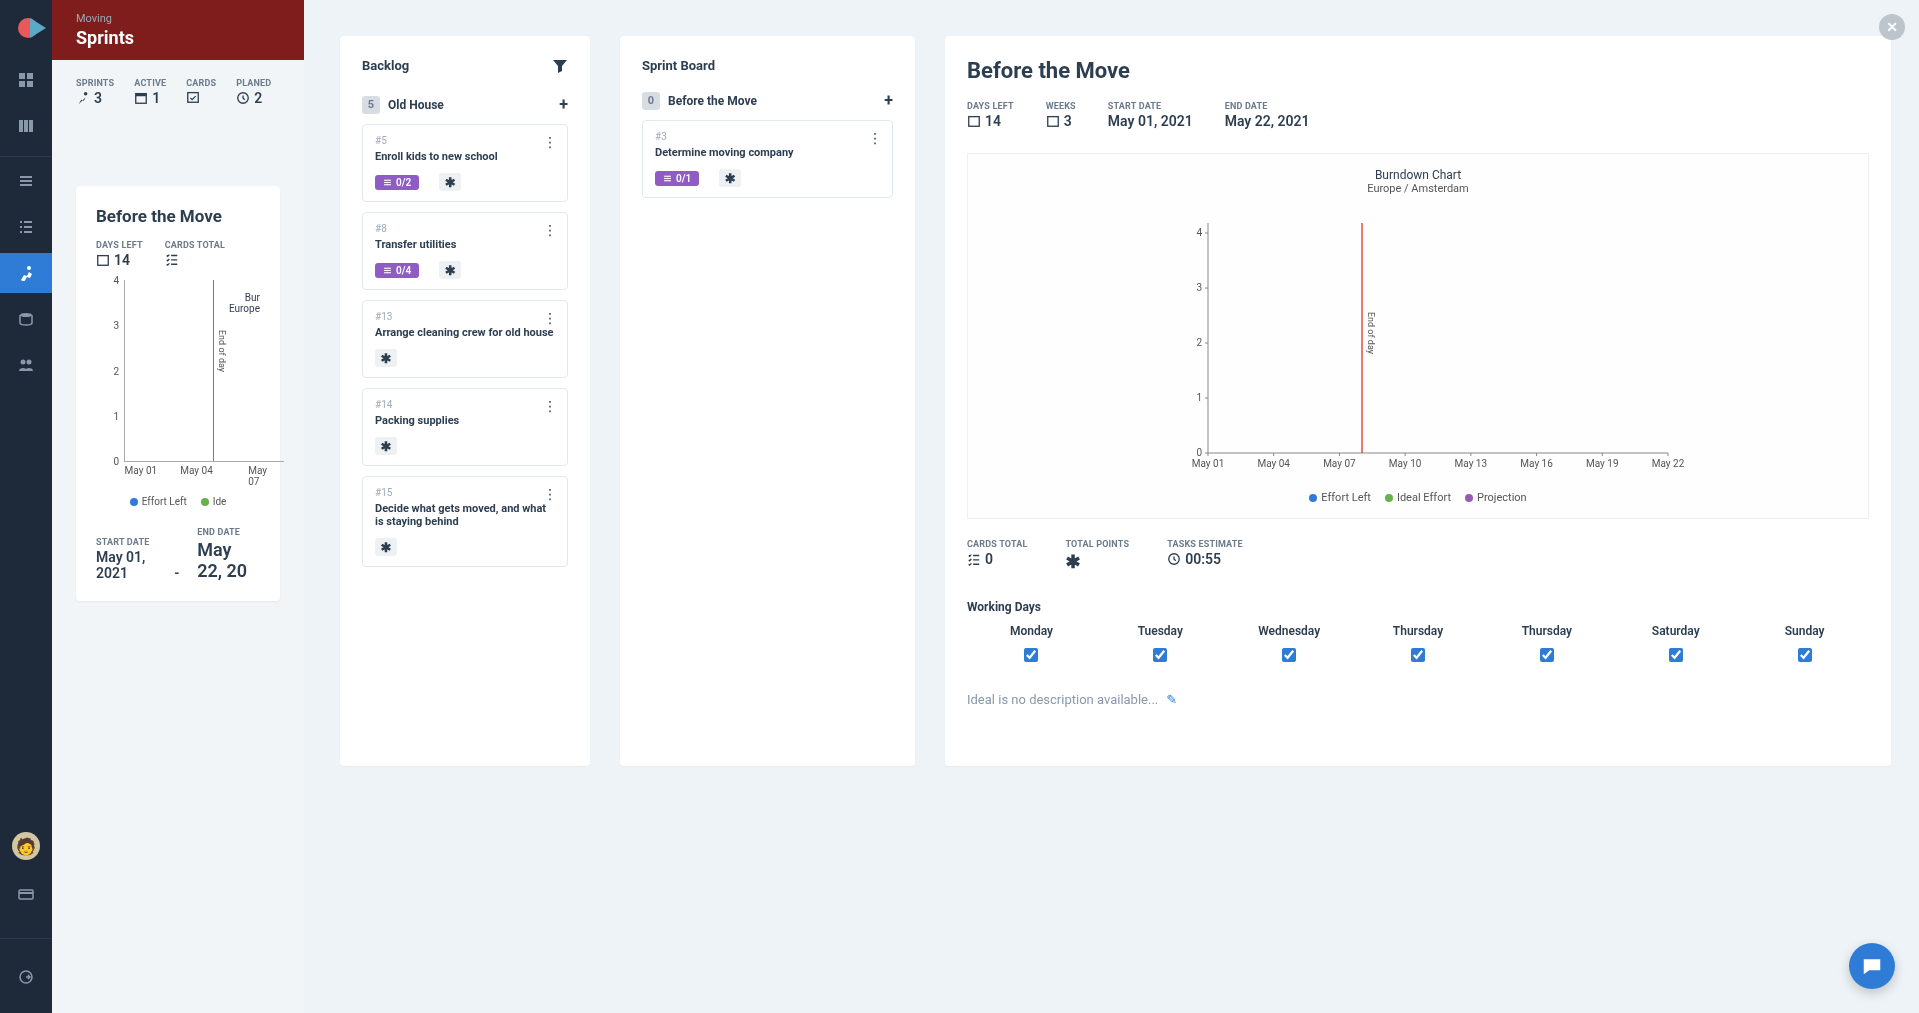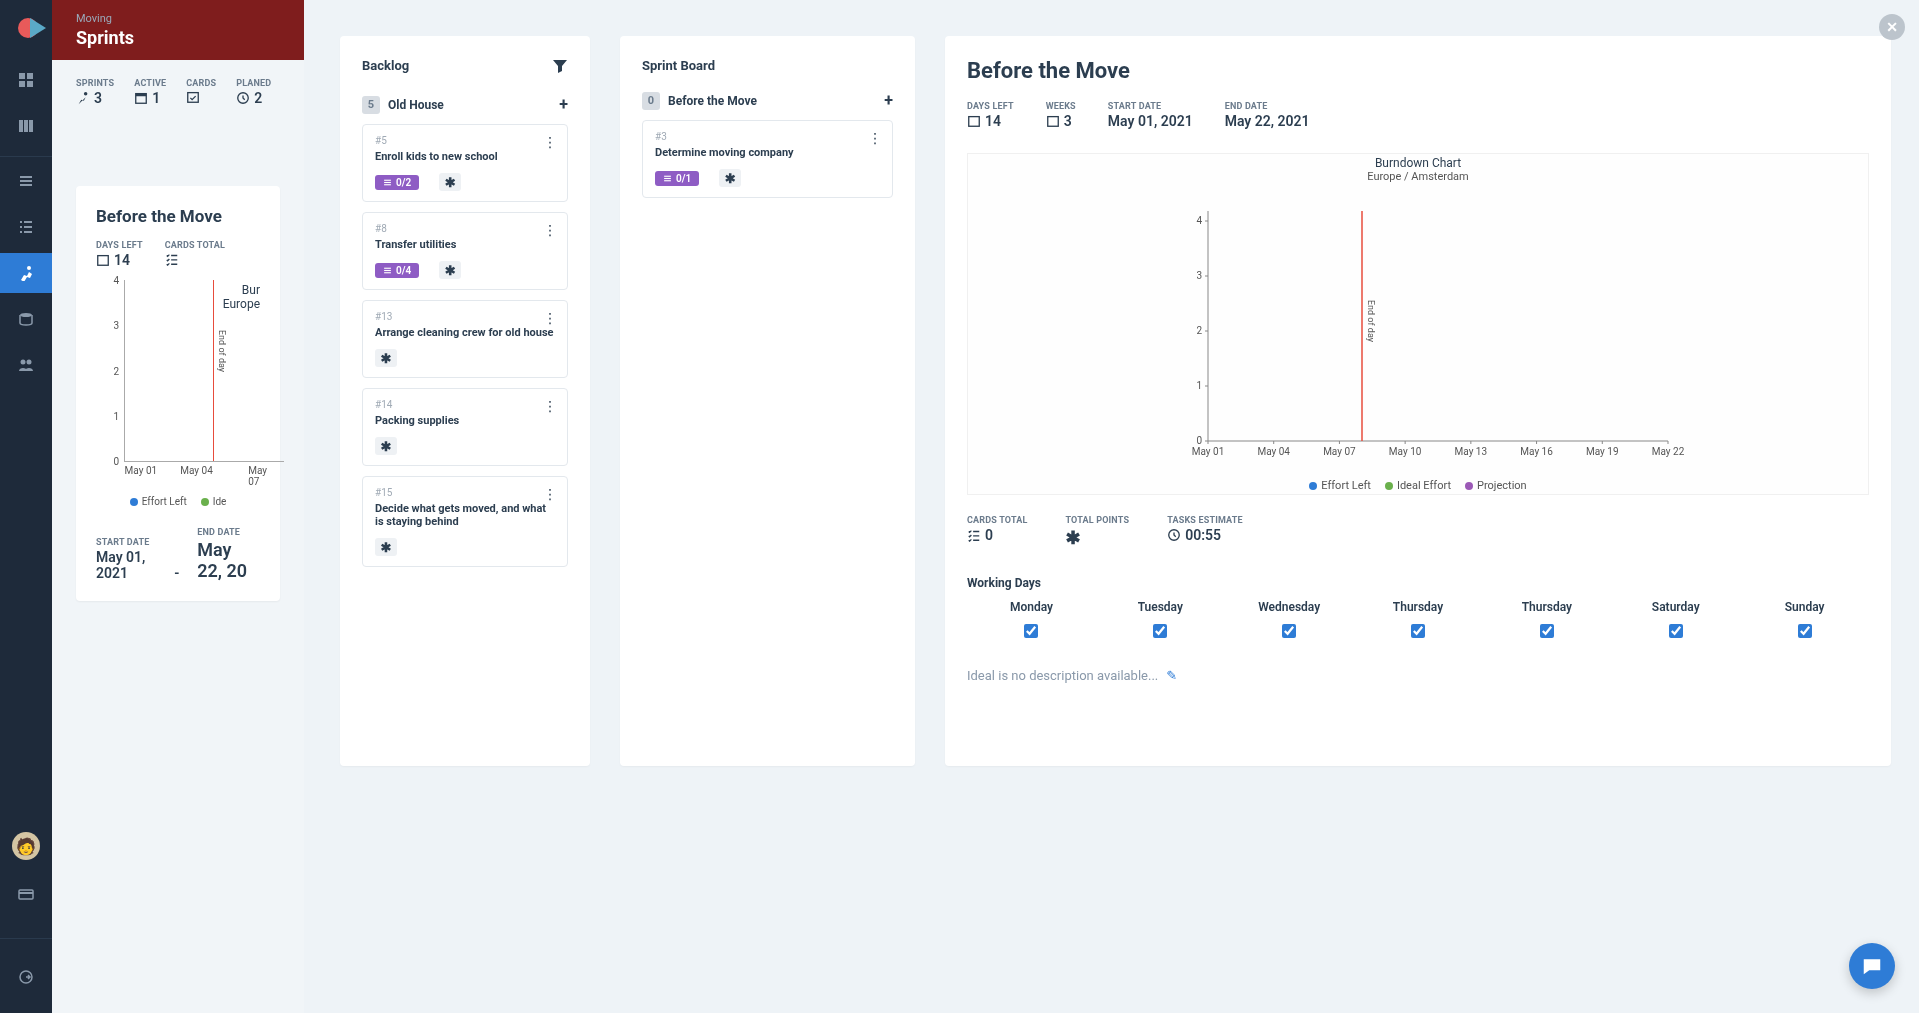--- a/index.html
+++ b/index.html
@@ -54,21 +54,21 @@
 .card{border:1px solid #e3e8ed;border-radius:4px;padding:10px 12px;margin-top:10px;position:relative}
 .card-id{font-size:10px;color:#a0aab5}
 .card-title{font-size:11px;font-weight:700;color:#2c3e50;margin-top:4px}
 .card-meta{display:flex;gap:20px;margin-top:10px;align-items:center}
 .badge-purple{background:#8e5cc4;color:#fff;font-size:10px;padding:2px 8px;border-radius:3px;display:flex;align-items:center;gap:4px;font-weight:600}
 .badge-grey{background:#eef1f4;color:#2c3e50;font-size:13px;width:22px;height:18px;border-radius:3px;display:flex;align-items:center;justify-content:center;font-weight:700}
 .card-menu{position:absolute;top:10px;right:10px;color:#2c3e50;cursor:pointer;font-size:14px;line-height:1}
 
 .detail-title{font-size:22px;font-weight:700;color:#2c3e50}
 .detail-stats{display:flex;gap:32px;margin-top:18px}
-.chart-box{margin-top:24px;background:#fefefe;border:1px solid #f0f0f0;padding:2px}
+.chart-box{margin-top:24px;background:#fefefe;border:1px solid #f0f0f0;padding:14px}
 .chart-title{text-align:center;font-size:12px;color:#2c3e50}
 .chart-sub{text-align:center;font-size:11px;color:#555}
 .chart-svg{width:100%;height:280px;margin-top:8px}
 
 .bottom-stats{display:flex;gap:38px;margin-top:20px}
 .working-days{margin-top:28px}
 .wd-title{font-size:12px;font-weight:700;color:#2c3e50;}
 .days-row{display:flex;gap:0;margin-top:10px}
 .day{flex:1;text-align:center}
 .day-name{font-size:12px;font-weight:600;color:#2c3e50}
@@ -227,21 +227,21 @@
         <div class="stat">
             <div class="stat-label">CARDS TOTAL</div>
             <div class="stat-val">
               <svg class="ico" style="width:14px;height:14px" viewBox="0 0 16 16">
                 <path d="M2 4l1 1 2-2M2 9l1 1 2-2M2 14l1 1 2-2M7 4h7M7 9h7M7 14h7" fill="none" stroke="currentColor" stroke-width="1.5"></path>
               </svg>
             </div>
           </div>
       </div>
       <div class="mini-chart">
-        <div style="position:absolute;right:0;top:3px;font-size:12px;color:#2c3e50;text-align:right"><span>Bur</span><br><span>Europe</span></div>
+        <div style="position:absolute;right:0;top:12px;font-size:10px;color:#2c3e50;text-align:right"><span>Bur</span><br><span>Europe</span></div>
         <div class="mini-axis">
           <div class="mini-y" style="top:0%">4</div>
           <div class="mini-y" style="top:25%">3</div>
           <div class="mini-y" style="top:50%">2</div>
           <div class="mini-y" style="top:75%">1</div>
           <div class="mini-y" style="top:100%">0</div>
           <div class="mini-x" style="left:10%">May 01</div>
           <div class="mini-x" style="left:45%">May 04</div>
           <div class="mini-x" style="left:85%">May 07</div>
           <div class="mini-line"></div>

